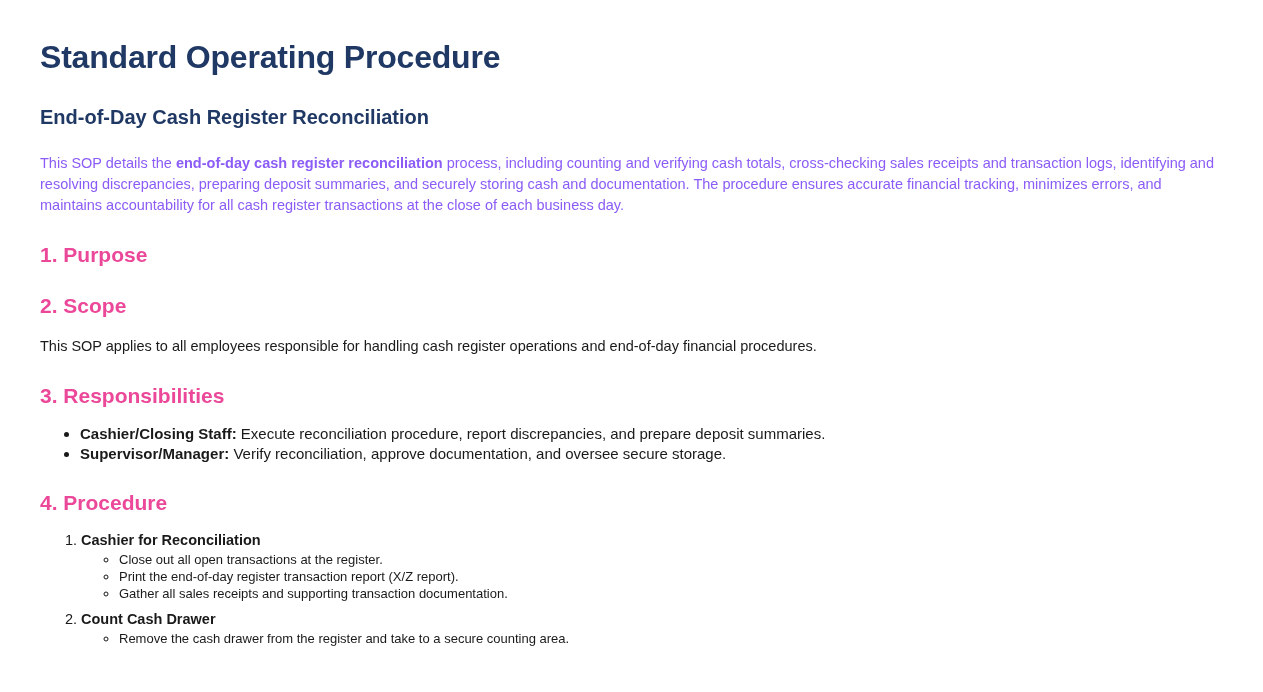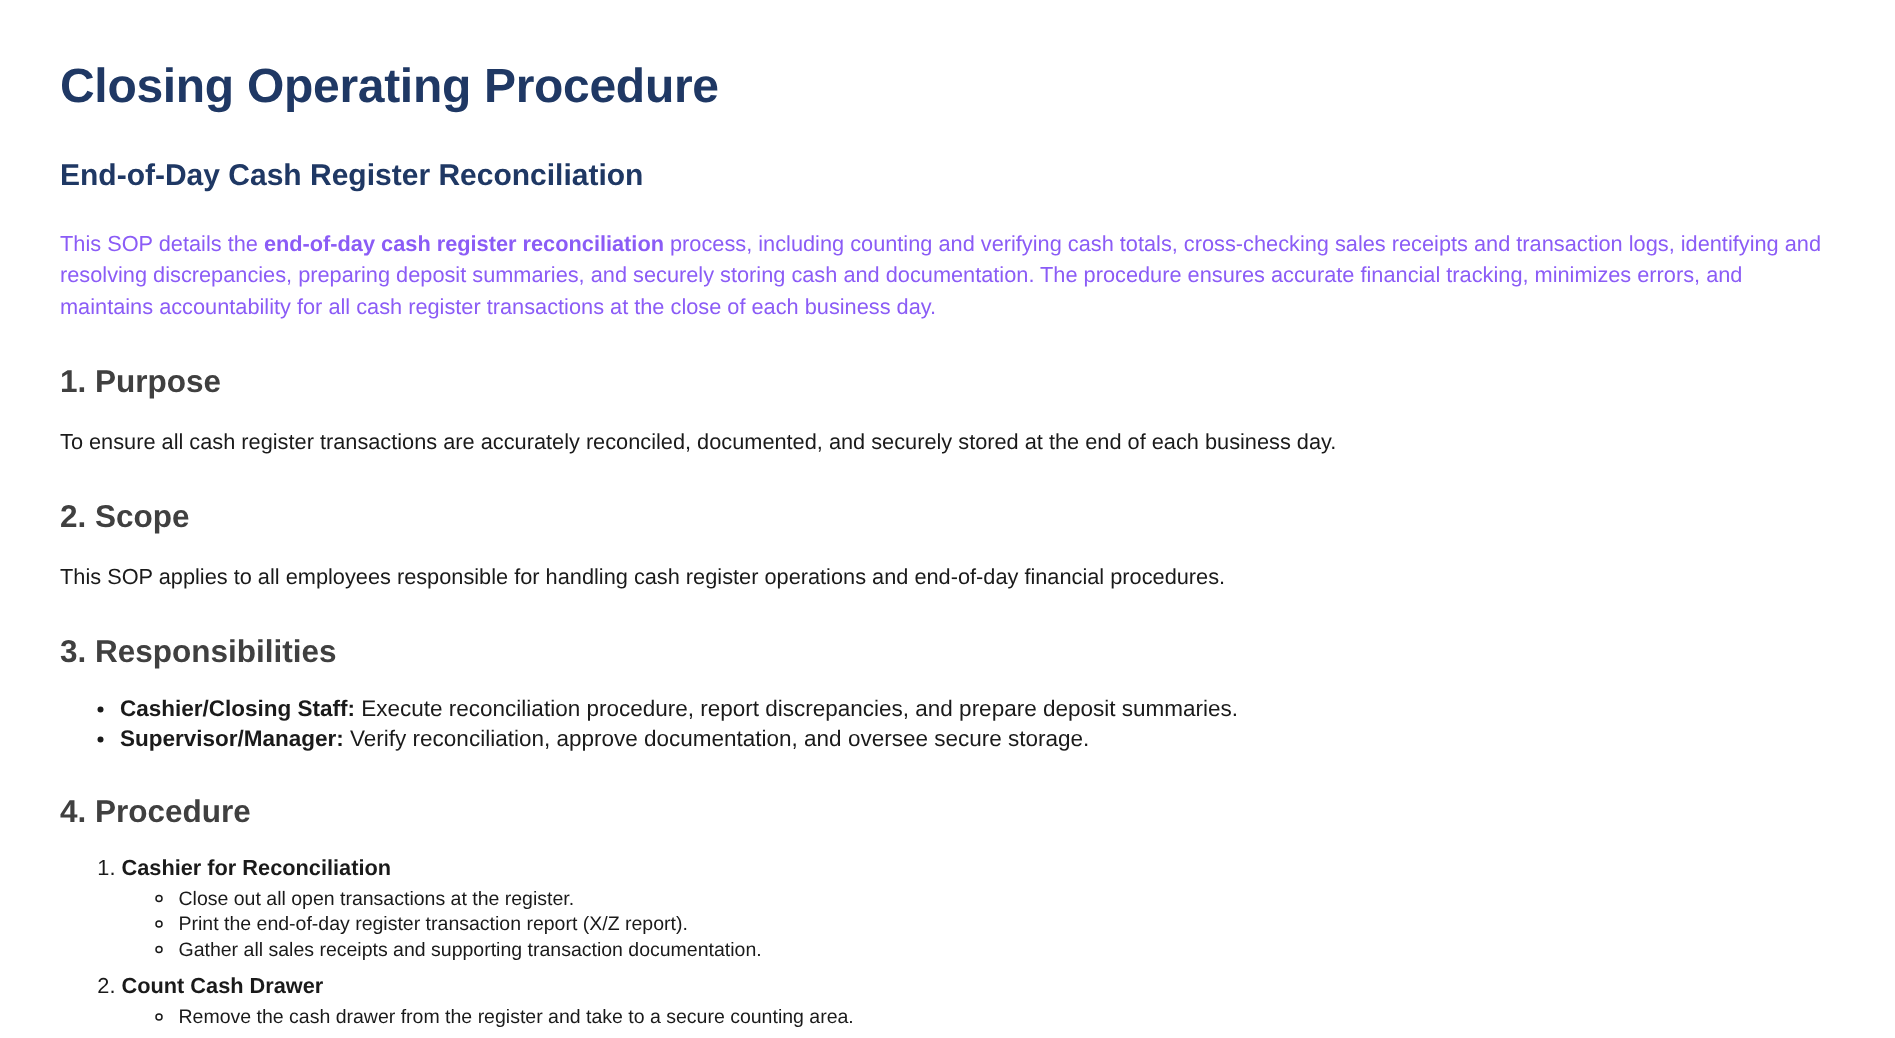--- a/index.html
+++ b/index.html
@@ -34,21 +34,21 @@
   }
   p.intro {
     font-size: 14.5px;
     line-height: 1.45;
     margin: 24px 0 0 0;
     color: #8b5cf6;
   }
   p.intro b { font-weight: bold; }
   h3.section {
     font-size: 21px;
-    color: #404040;
+    color: #ec4899;
     margin: 27px 0 0 0;
     font-weight: bold;
   }
   p.body-text {
     font-size: 14.5px;
     line-height: 1.45;
     margin: 18px 0 0 0;
   }
   ul.resp {
     margin: 16px 0 0 0;
@@ -83,28 +83,27 @@
     font-size: 13px;
     line-height: 1.33;
     font-weight: normal;
   }
 </style>
 </head>
 <body>
 
 <div class="page">
 
-  <h1 class="doc-title">Closing Operating Procedure</h1>
+  <h1 class="doc-title">Standard Operating Procedure</h1>
 
   <h2 class="doc-subtitle">End-of-Day Cash Register Reconciliation</h2>
 
   <p class="intro"><span>This SOP details the </span><b>end-of-day cash register reconciliation</b><span> process, including counting and verifying cash totals, cross-checking sales receipts and transaction logs, identifying and resolving discrepancies, preparing deposit summaries, and securely storing cash and documentation. The procedure ensures accurate financial tracking, minimizes errors, and maintains accountability for all cash register transactions at the close of each business day.</span></p>
 
   <h3 class="section">1. Purpose</h3>
-  <p class="body-text">To ensure all cash register transactions are accurately reconciled, documented, and securely stored at the end of each business day.</p>
 
   <h3 class="section">2. Scope</h3>
   <p class="body-text">This SOP applies to all employees responsible for handling cash register operations and end-of-day financial procedures.</p>
 
   <h3 class="section">3. Responsibilities</h3>
   <ul class="resp">
     <li><b>Cashier/Closing Staff:</b><span> Execute reconciliation procedure, report discrepancies, and prepare deposit summaries.</span></li>
     <li><b>Supervisor/Manager:</b><span> Verify reconciliation, approve documentation, and oversee secure storage.</span></li>
   </ul>
 

